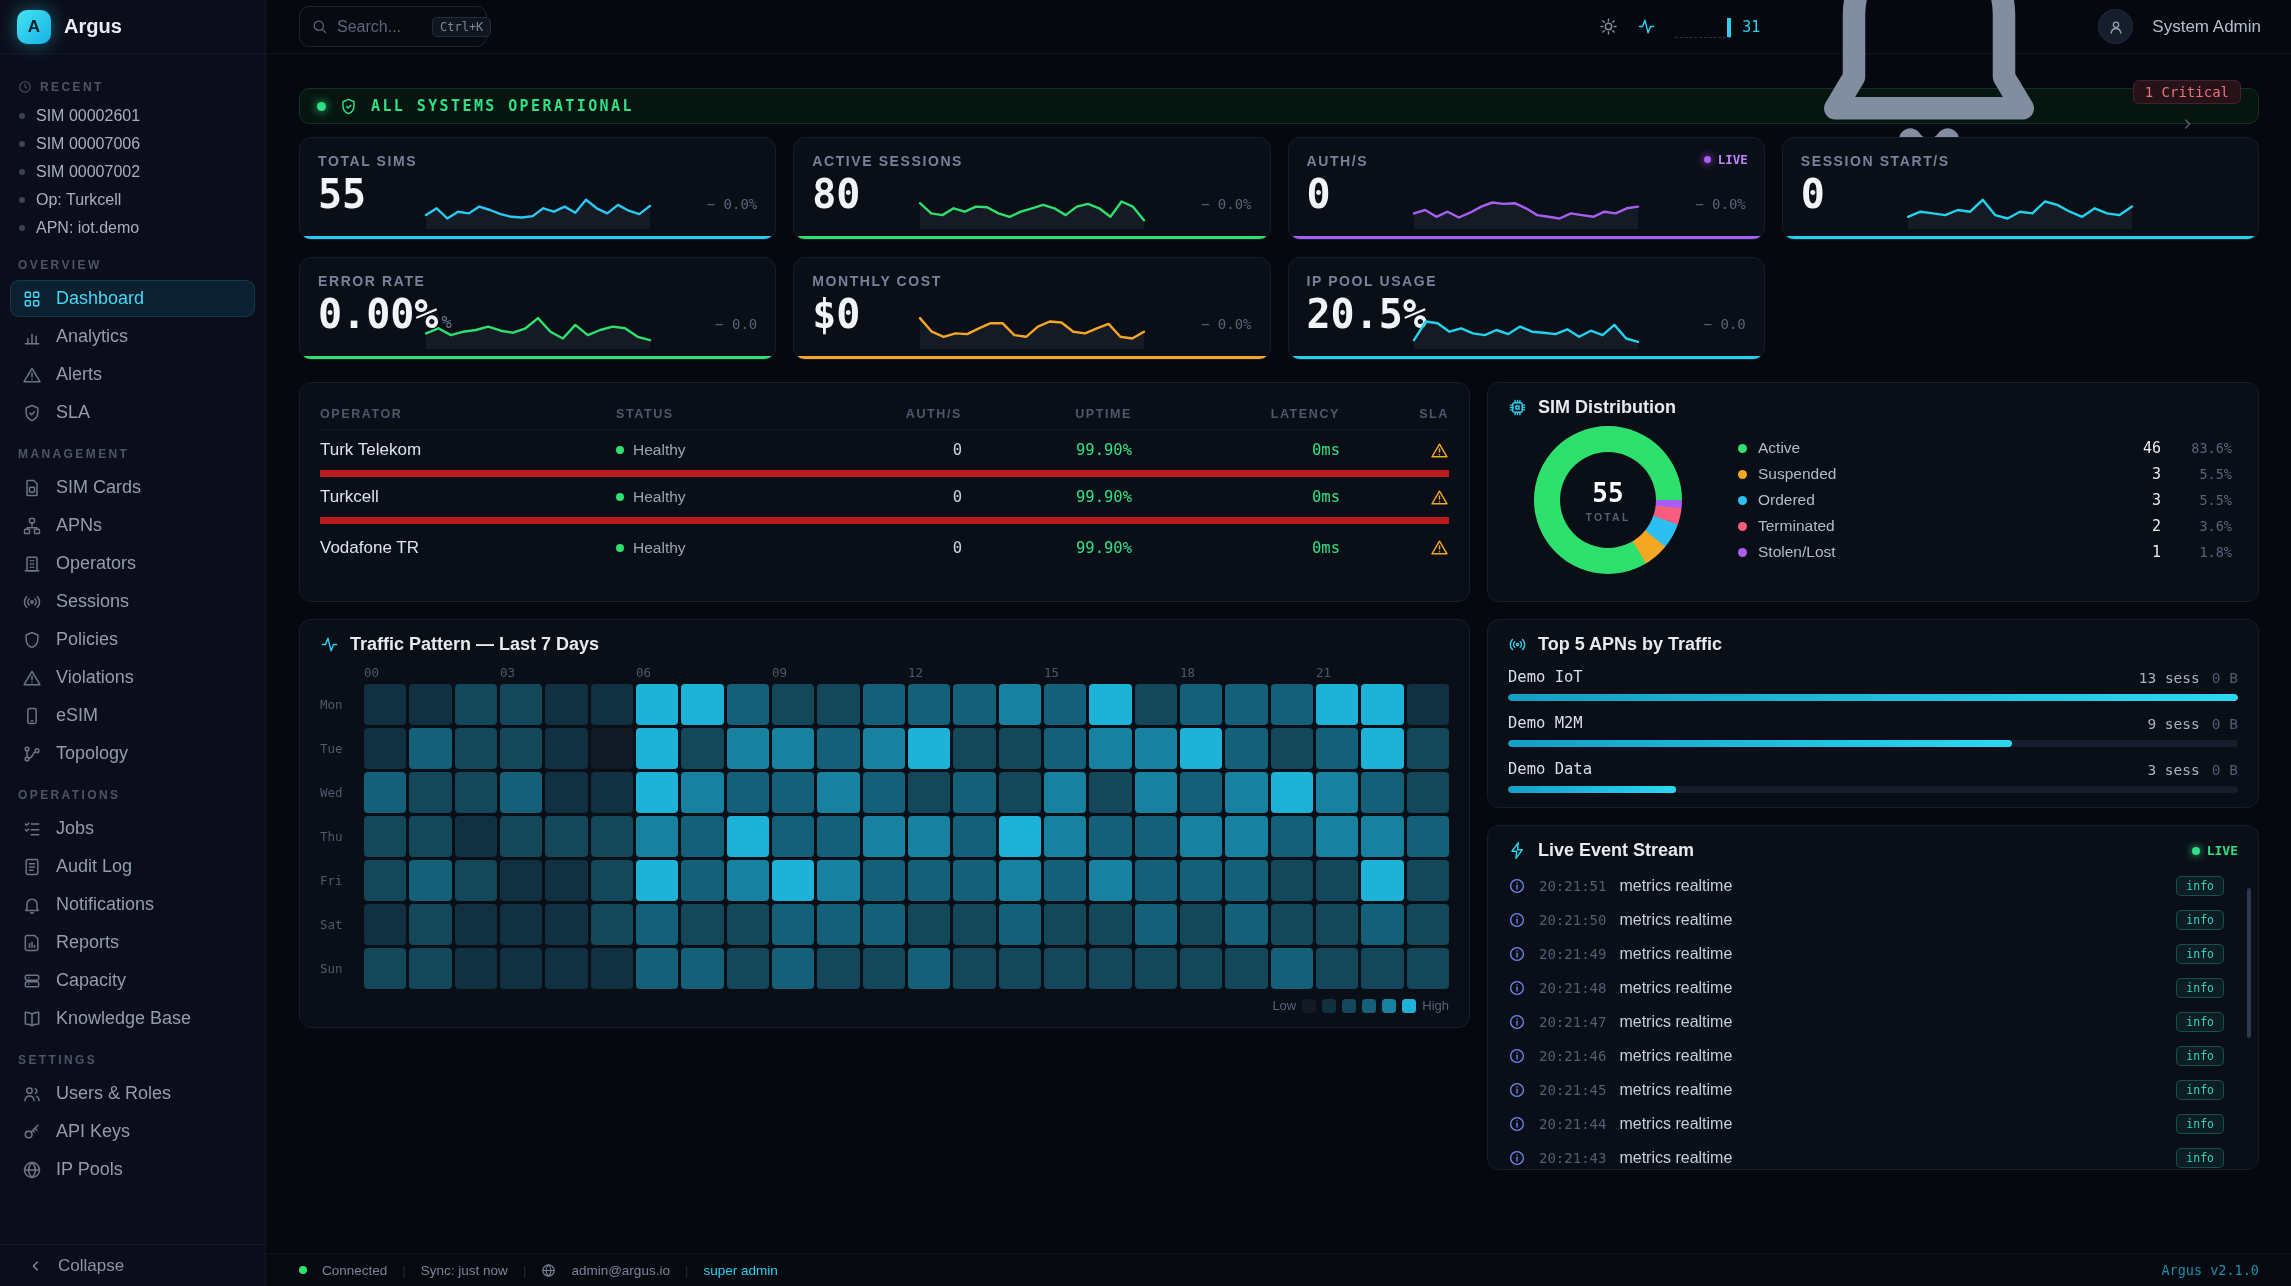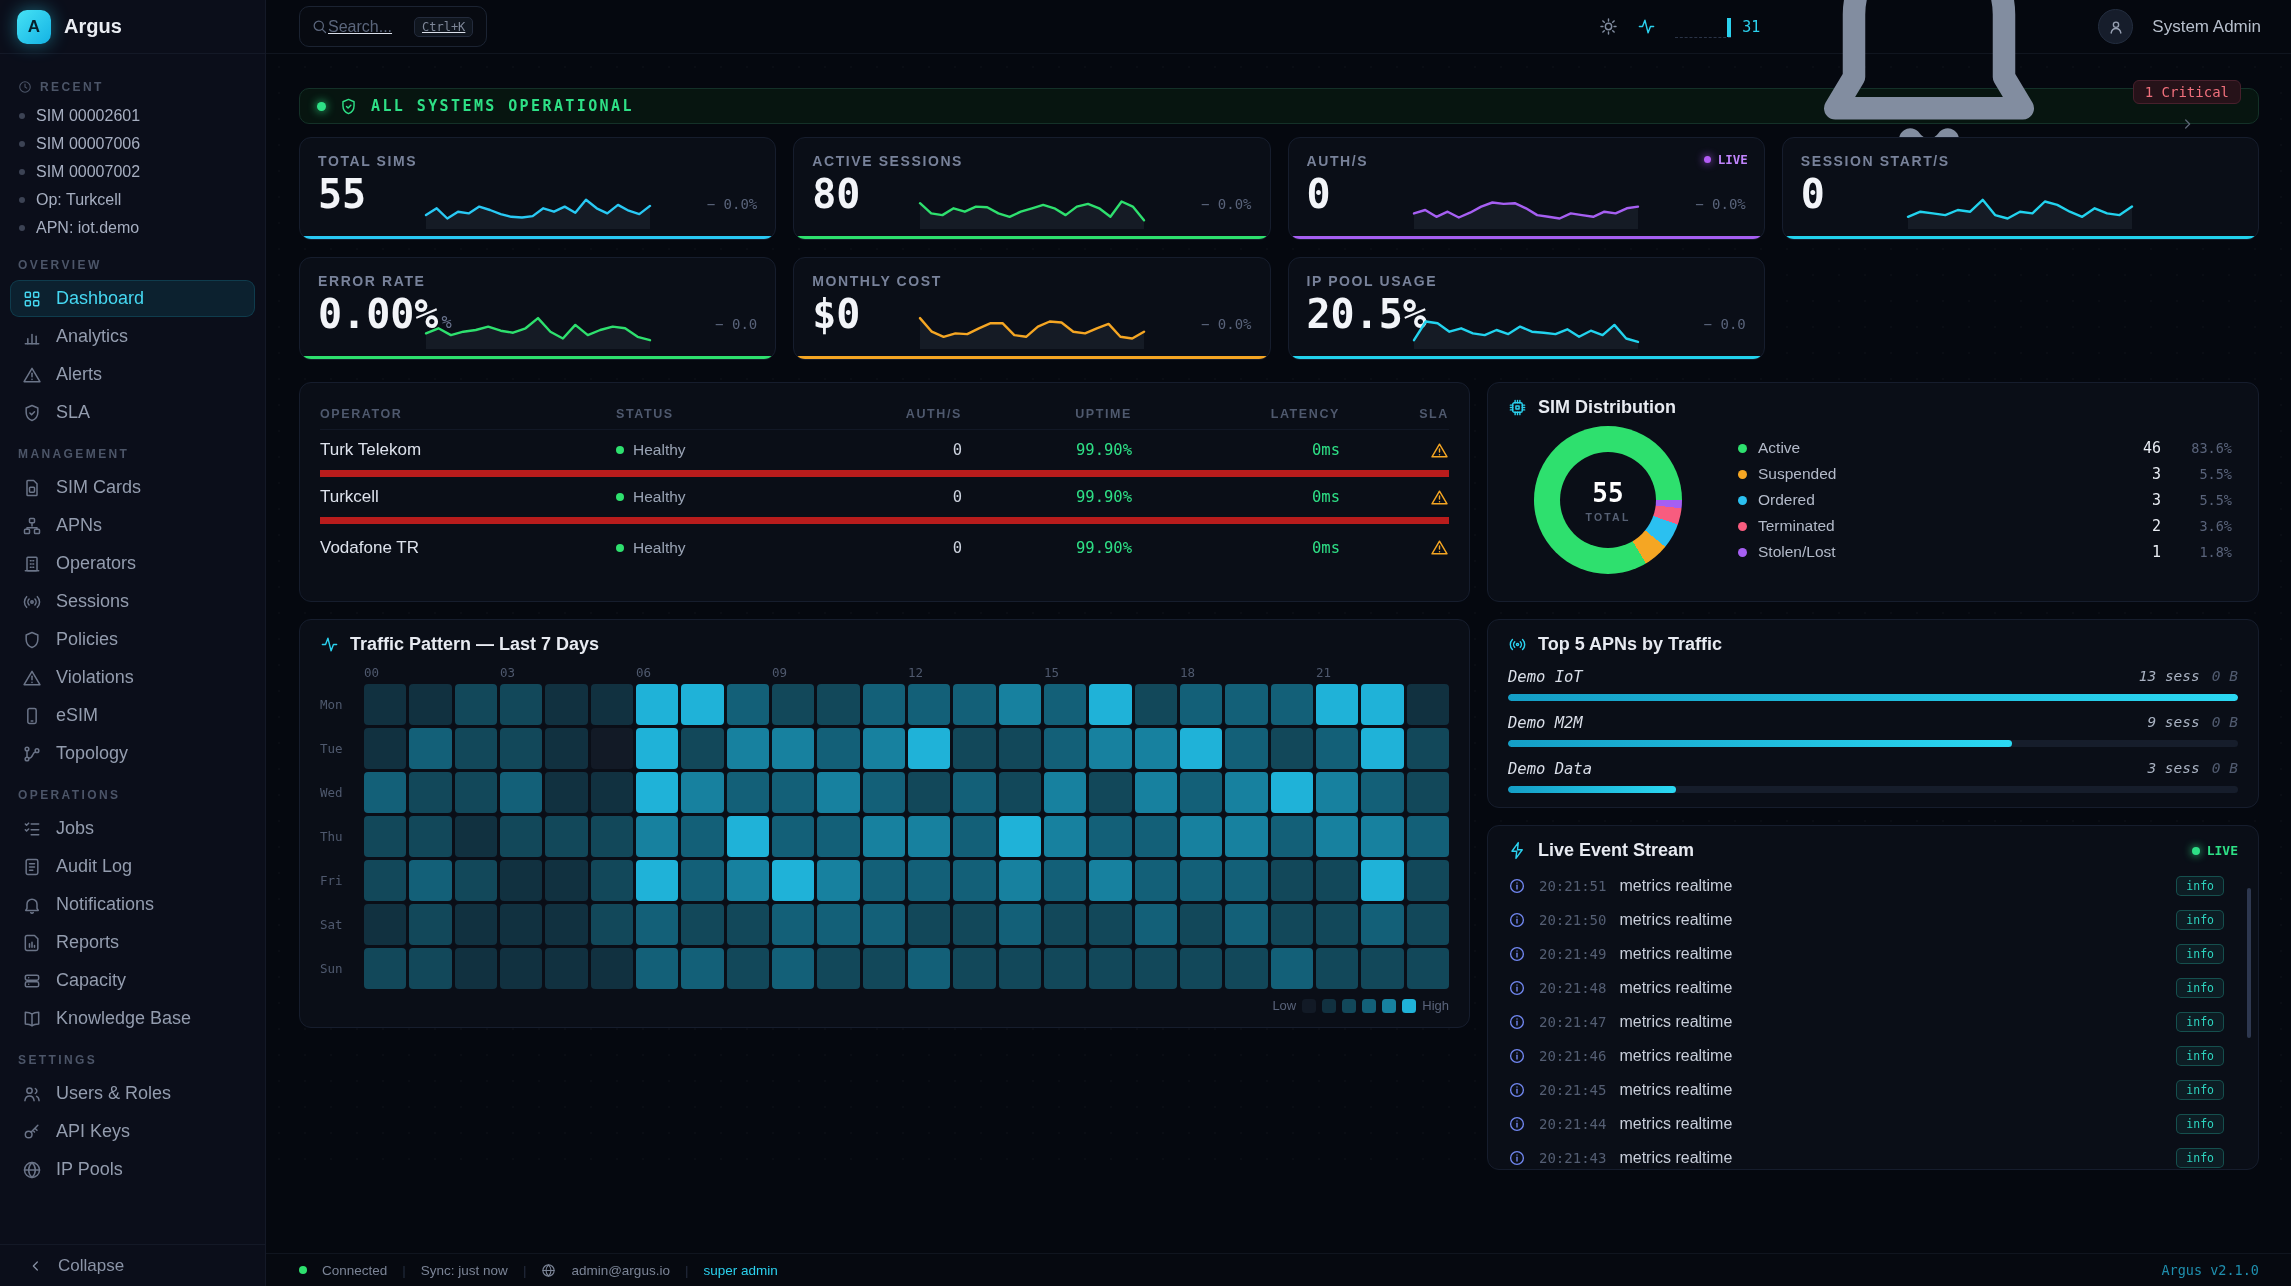--- a/index.html
+++ b/index.html
@@ -32,21 +32,21 @@
   .nav-item.active .icon { color:#45d7f1; }
   .collapse-row { flex:0 0 42px; border-top:1px solid #141927; display:flex; align-items:center;
     gap:14px; padding:0 28px; font-size:17px; color:#8a93a6; cursor:pointer; }
   .collapse-row .icon { width:16px; height:16px; color:#8a93a6; }
 
   
   .main { flex:1 1 auto; position:relative; height:100%; background:#05080f; overflow:hidden; }
   .topbar { height:54px; border-bottom:1px solid #10151f; display:flex; align-items:center;
     padding:0 30px 0 33px; }
   .search-box { width:188px; height:41px; border:1px solid #1b2332; border-radius:10px;
-    display:flex; align-items:center; padding:0 11px; background:rgba(255,255,255,.012); cursor:text;text-decoration:underline;}
+    display:flex; align-items:center; gap:9px; padding:0 11px; background:rgba(255,255,255,.012); cursor:text;}
   .search-box .icon { width:17px; height:17px; color:#5b667c; flex:0 0 17px;}
   .search-box input { background:transparent; border:none; outline:none; color:#c7cdd9;
     font-size:16px; width:86px; font-family:"Liberation Sans",sans-serif;}
   .search-box input::placeholder { color:#5b667c; }
   .kbd { font-family:"DejaVu Sans Mono",monospace; font-size:12px; color:#7e8798; background:#10161f;
     border:1px solid #232b3c; border-radius:5px; padding:2px 7px; }
   .topbar-right { margin-left:auto; display:flex; align-items:center; gap:19px; }
   .tb-icon { width:19px; height:19px; color:#828da0; cursor:pointer; }
   .tb-icon.cyan { color:#2bd1ee; }
   .minichart { width:56px; height:22px; border-bottom:1px dashed #2a3346; position:relative; }
@@ -136,21 +136,21 @@
   .hm-daylabel { width:40px; flex:0 0 40px; font-family:"DejaVu Sans Mono",monospace; font-size:12.5px;
     color:#4f596e; display:flex; align-items:center; }
   .hm-cells { flex:1; display:grid; grid-template-columns:repeat(24,1fr); gap:3px; }
   .hm-cell { height:41px; border-radius:4px; }
   .hm-legend { display:flex; justify-content:flex-end; align-items:center; gap:6px; margin-top:9px; }
   .hm-legend span { font-size:13px; color:#59637a; }
   .hm-sw { width:14px; height:14px; border-radius:3.5px; }
 
   
   .apn-row { margin-top:13px; }
-  .apn-line { display:flex; align-items:flex-start;font-style:italic; }
+  .apn-line { display:flex; align-items:flex-end; }
   .apn-name { font-family:"DejaVu Sans Mono",monospace; font-size:15.5px; color:#d9dee8; }
   .apn-right { margin-left:auto; display:flex; gap:12px; align-items:baseline;}
   .apn-sess { font-family:"DejaVu Sans Mono",monospace; font-size:14.5px; color:#a9b2c2; }
   .apn-bytes { font-family:"DejaVu Sans Mono",monospace; font-size:14.5px; color:#515b70; }
   .apn-track { height:7px; border-radius:4px; background:#161d2b; margin-top:8px; overflow:hidden;}
   .apn-fill { height:100%; border-radius:4px; background:linear-gradient(90deg,#149ec6,#2bd8f2); }
 
   
   .events { height:345px; overflow:hidden; position:relative; }
   .live-tag { margin-left:auto; display:flex; align-items:center; gap:7px;

